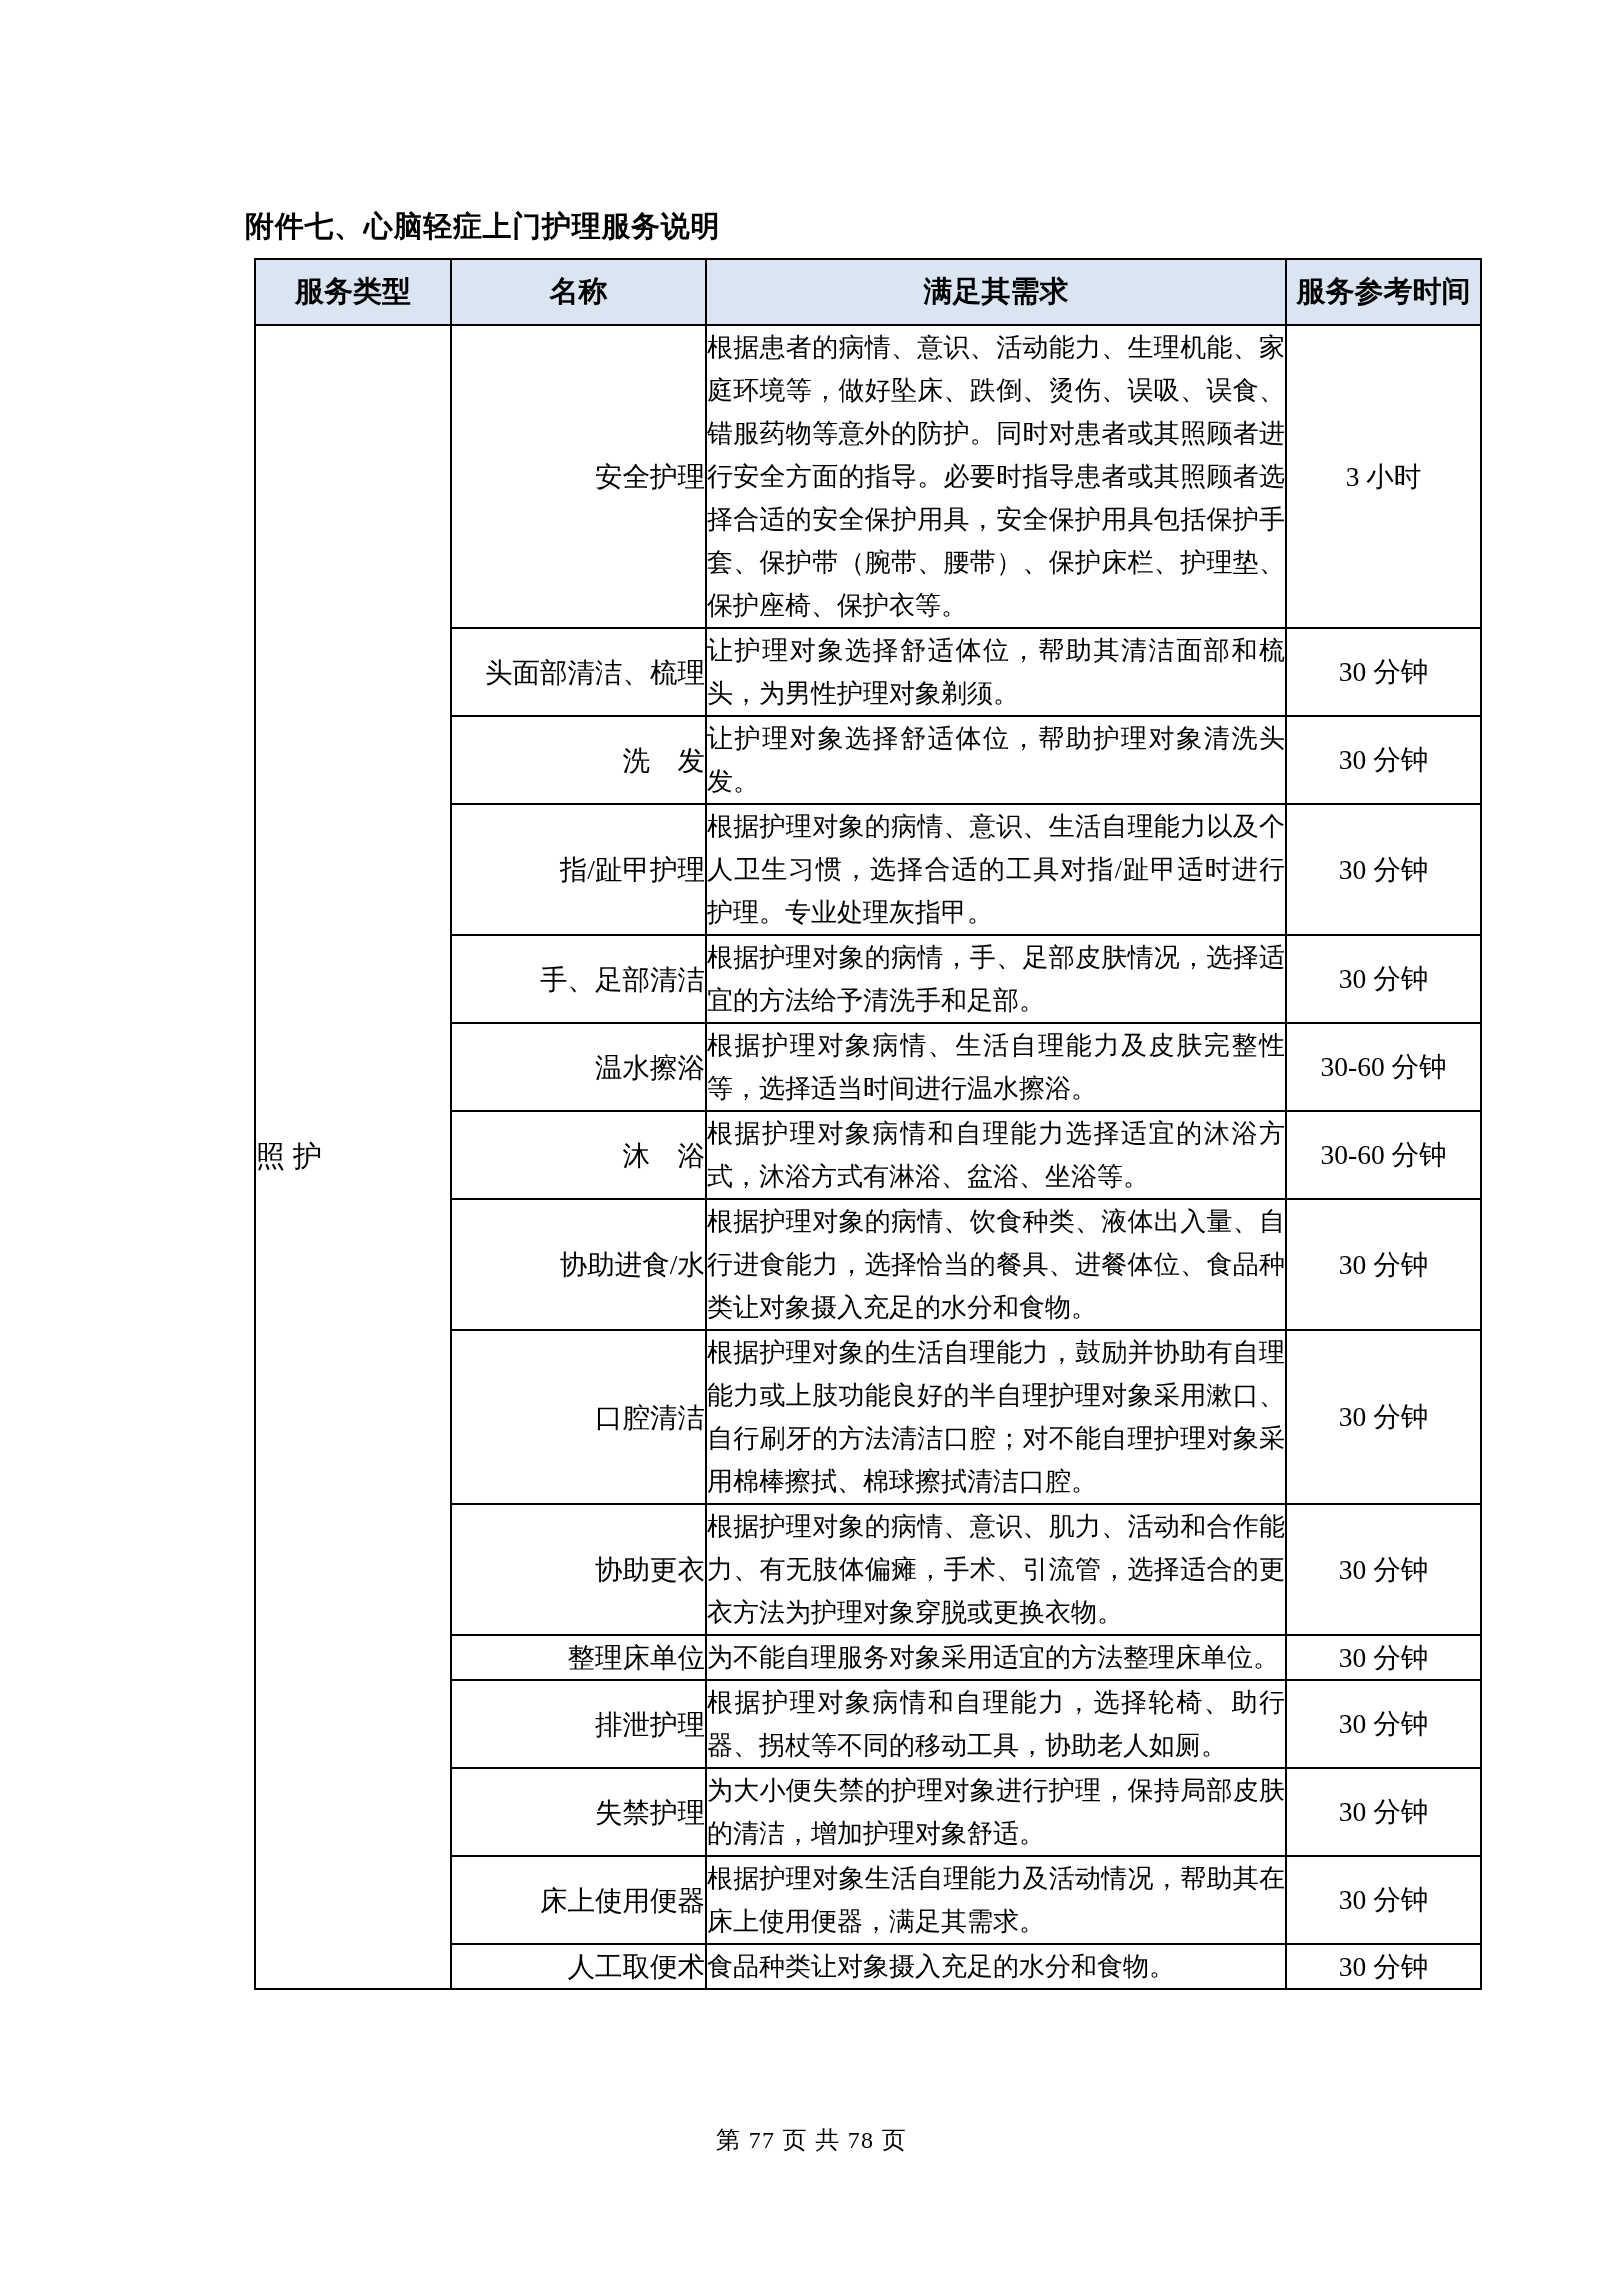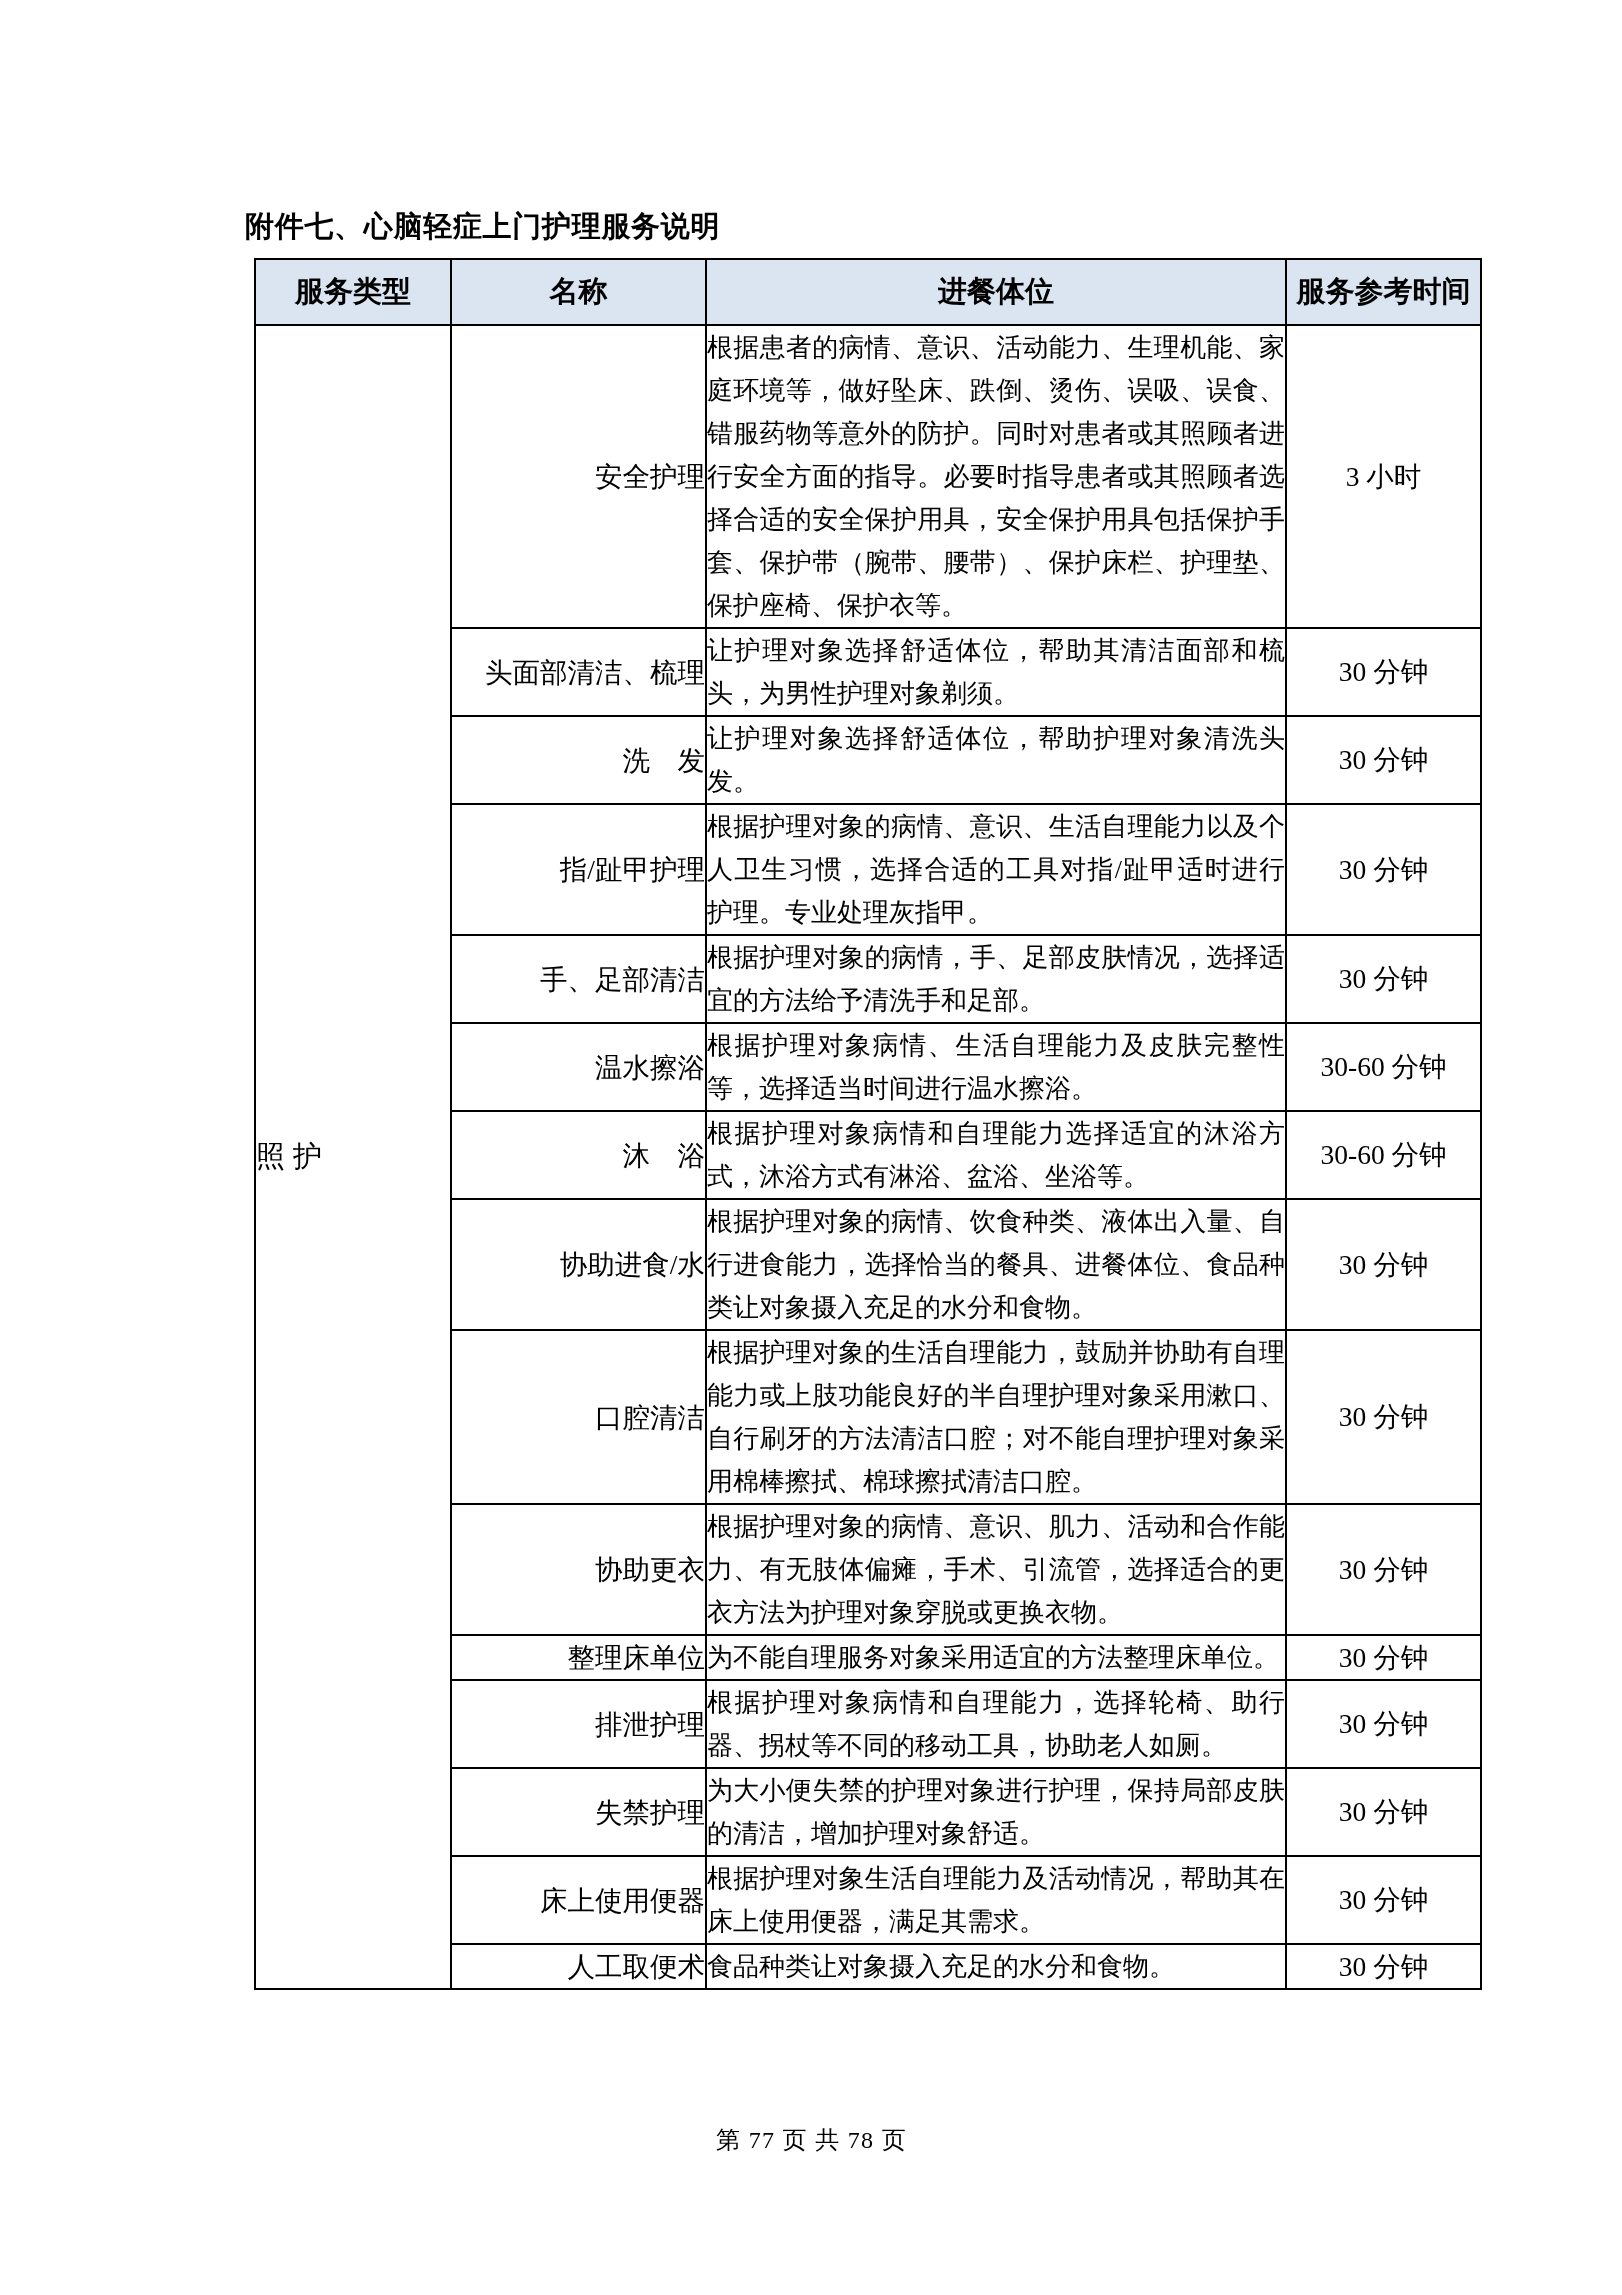--- a/index.html
+++ b/index.html
@@ -97,21 +97,21 @@
     <colgroup>
         <col class="c1">
         <col class="c2">
         <col class="c3">
         <col class="c4">
       </colgroup>
     <thead>
       <tr>
         <th>服务类型</th>
         <th>名称</th>
-        <th>进餐体位</th>
+        <th>满足其需求</th>
         <th>服务参考时间</th>
       </tr>
     </thead>
     <tbody>
       <tr class="r1">
         <td class="cat" rowspan="15">照护</td>
         <td class="name">安全护理</td>
         <td class="desc">根据患者的病情、意识、活动能力、生理机能、家庭环境等，做好坠床、跌倒、烫伤、误吸、误食、错服药物等意外的防护。同时对患者或其照顾者进行安全方面的指导。必要时指导患者或其照顾者选择合适的安全保护用具，安全保护用具包括保护手套、保护带（腕带、腰带）、保护床栏、护理垫、保护座椅、保护衣等。</td>
         <td class="time">3 小时</td>
       </tr>

